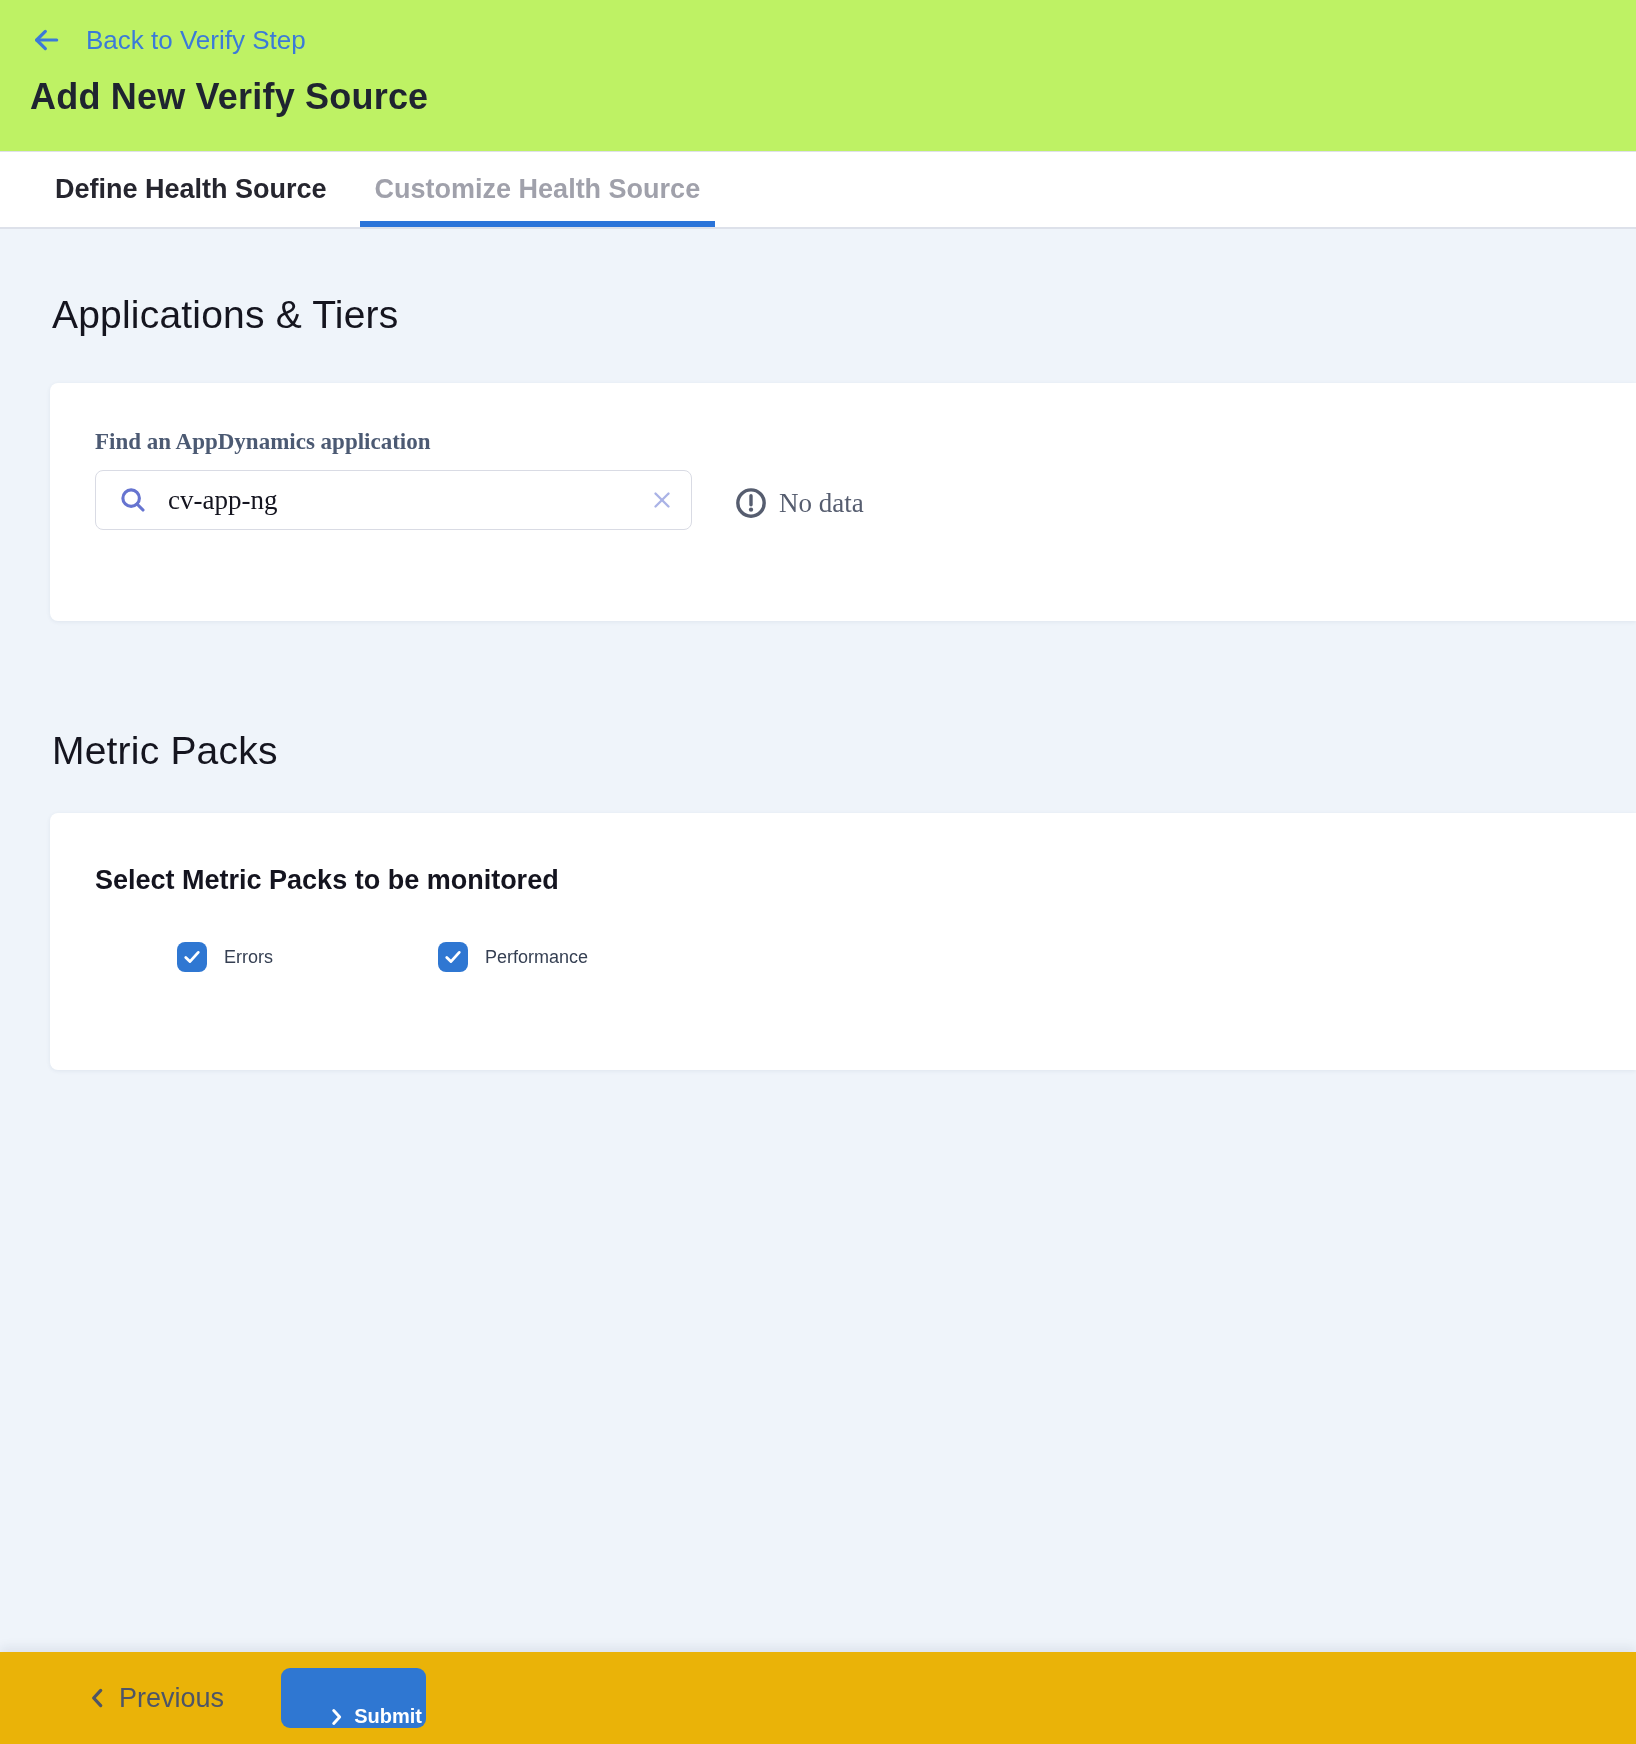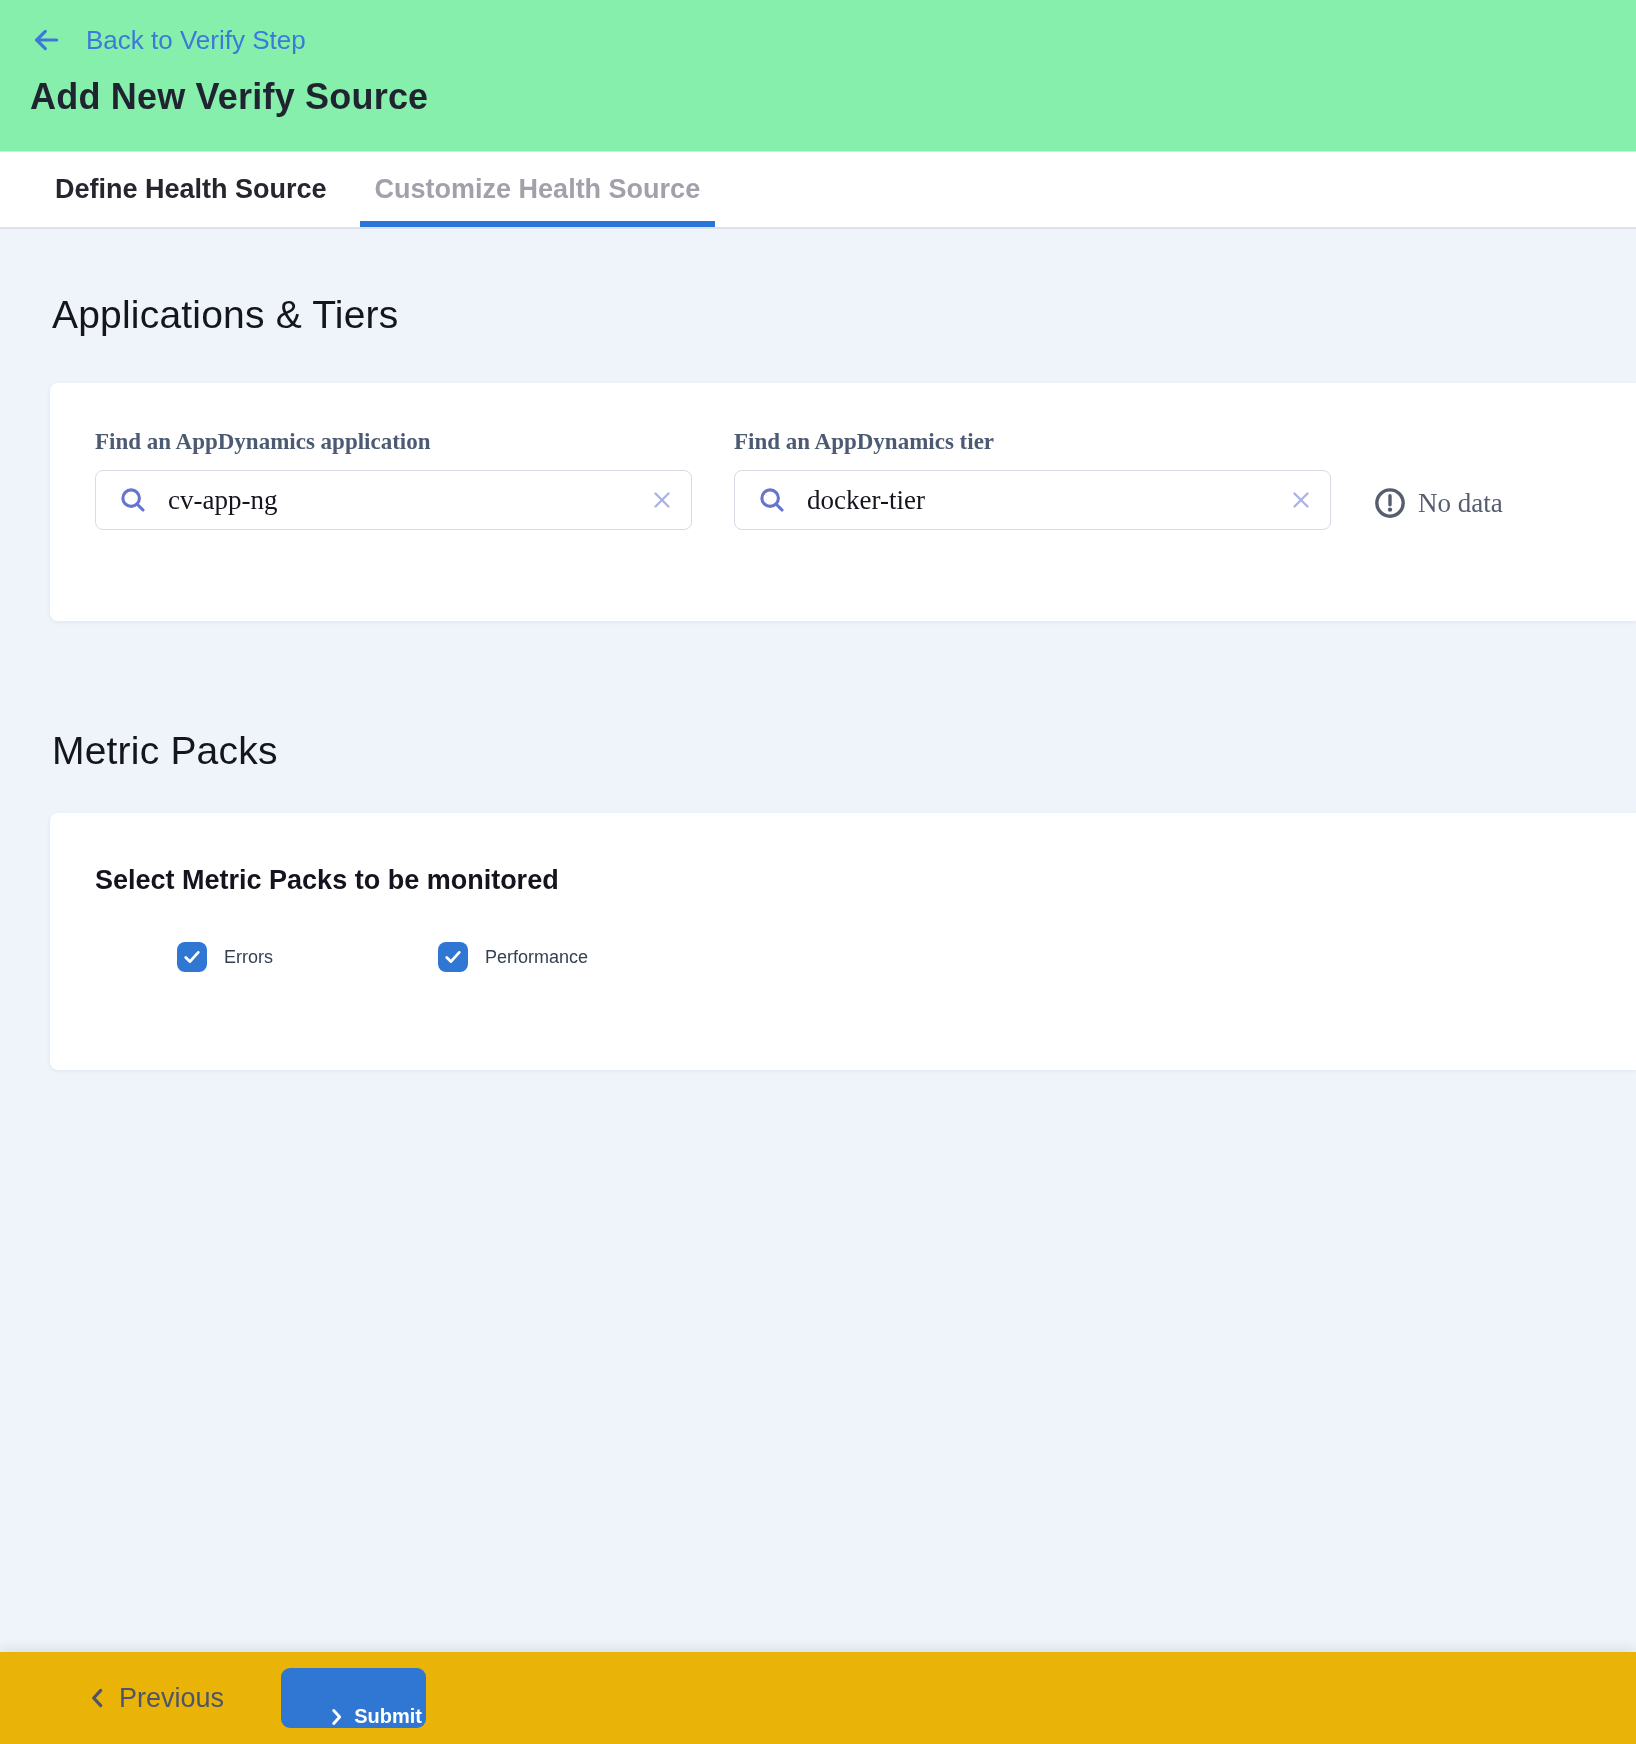--- a/index.html
+++ b/index.html
@@ -8,21 +8,21 @@
     font-family:"Liberation Sans","DejaVu Sans",sans-serif;
     background:#eff4fa;
     position:relative;
     overflow:hidden;
     color:#14141f;
   }
   svg { display:block; }
 
   
   .header {
-    background:#86efac;
+    background:#bef264;
     height:152px;
     padding:24px 28px 0 30px;
     border-bottom:1px solid #dfe1ea;
   }
   .back-row {
     display:flex; align-items:center; gap:24px;
     cursor:pointer; width:fit-content;
   }
   .back-row .arrow { color:#3b7ad8; }
   .back-link {
@@ -206,38 +206,20 @@
         <input type="text" value="cv-app-ng" style="">
         <span class="clear-icon">
           <svg width="26" height="26" viewBox="0 0 24 24" fill="none" stroke="currentColor" stroke-width="2.2" stroke-linecap="round">
             <line x1="6" y1="6" x2="18" y2="18"></line>
             <line x1="18" y1="6" x2="6" y2="18"></line>
           </svg>
         </span>
       </div>
     </div>
 
-    <div class="field-group">
-      <div class="field-label">Find an AppDynamics tier</div>
-      <div class="search-input">
-        <span class="search-icon">
-          <svg width="30" height="30" viewBox="0 0 24 24" fill="none" stroke="currentColor" stroke-width="2.5" stroke-linecap="round">
-            <circle cx="10.5" cy="10.5" r="6.6"></circle>
-            <line x1="15.4" y1="15.4" x2="20" y2="20"></line>
-          </svg>
-        </span>
-        <input type="text" value="docker-tier" style="">
-        <span class="clear-icon">
-          <svg width="26" height="26" viewBox="0 0 24 24" fill="none" stroke="currentColor" stroke-width="2.2" stroke-linecap="round">
-            <line x1="6" y1="6" x2="18" y2="18"></line>
-            <line x1="18" y1="6" x2="6" y2="18"></line>
-          </svg>
-        </span>
-      </div>
-    </div>
 
     <div class="no-data-group">
       <span class="alert-icon">
         <svg width="34" height="34" viewBox="0 0 24 24" fill="none" stroke="currentColor" stroke-width="2.4" stroke-linecap="round">
           <circle cx="12" cy="12" r="9.3"></circle>
           <line x1="12" y1="6.8" x2="12" y2="13.2"></line>
           <line x1="12" y1="16.6" x2="12" y2="16.7" stroke-width="3"></line>
         </svg>
       </span>
       <span class="no-data-text">No data</span>

